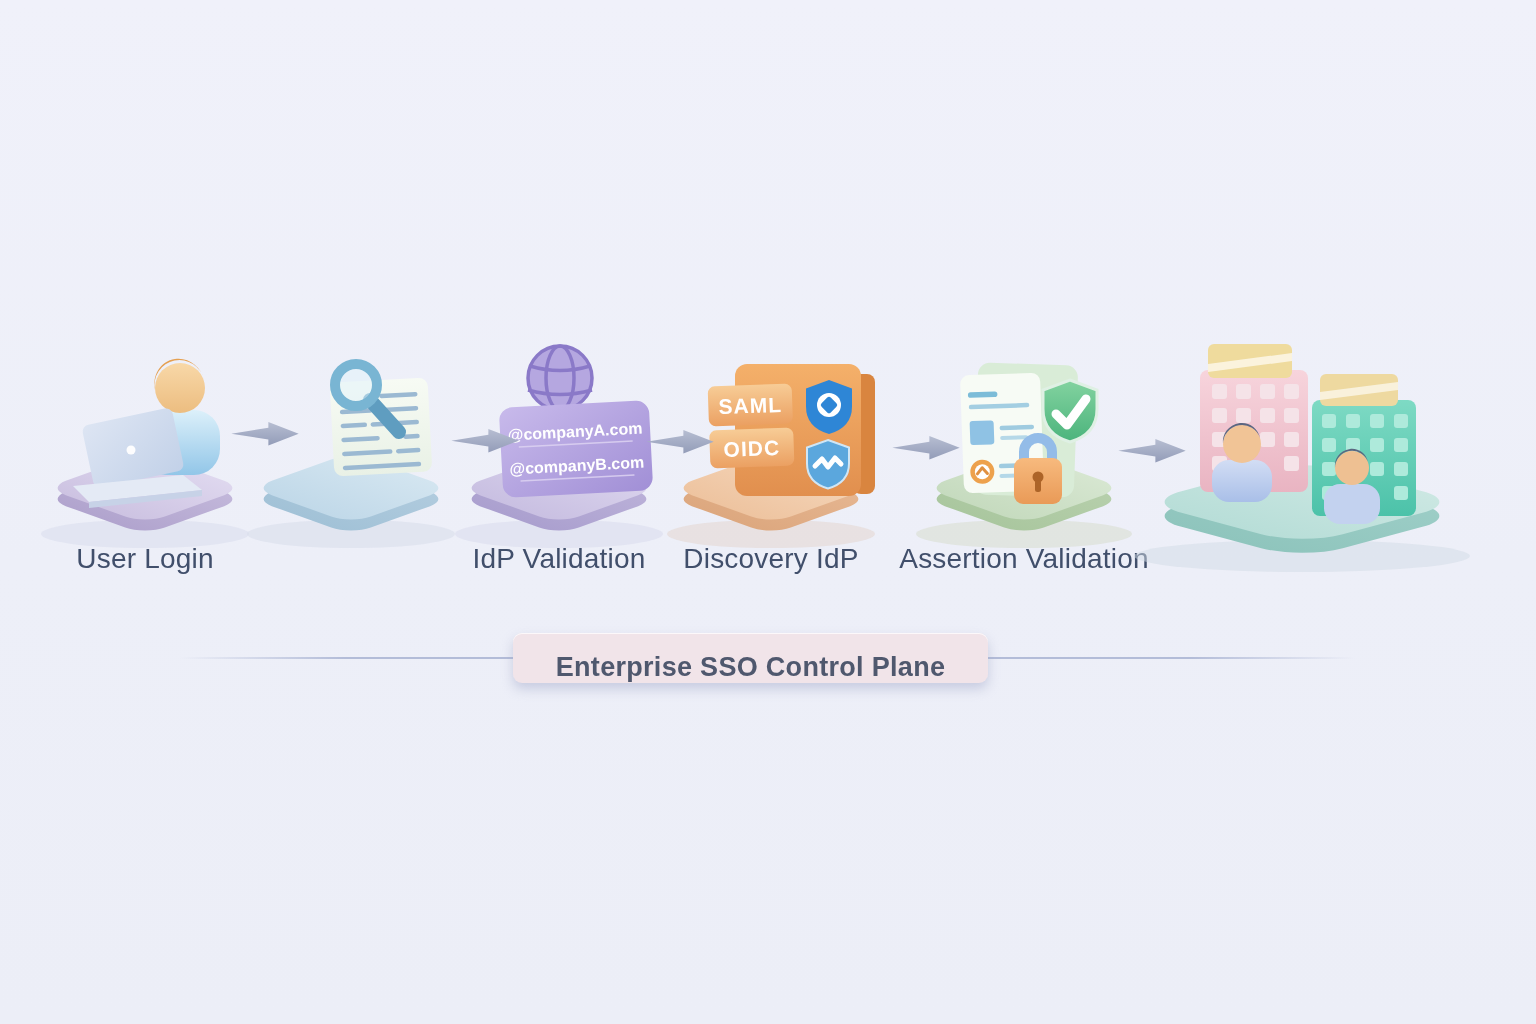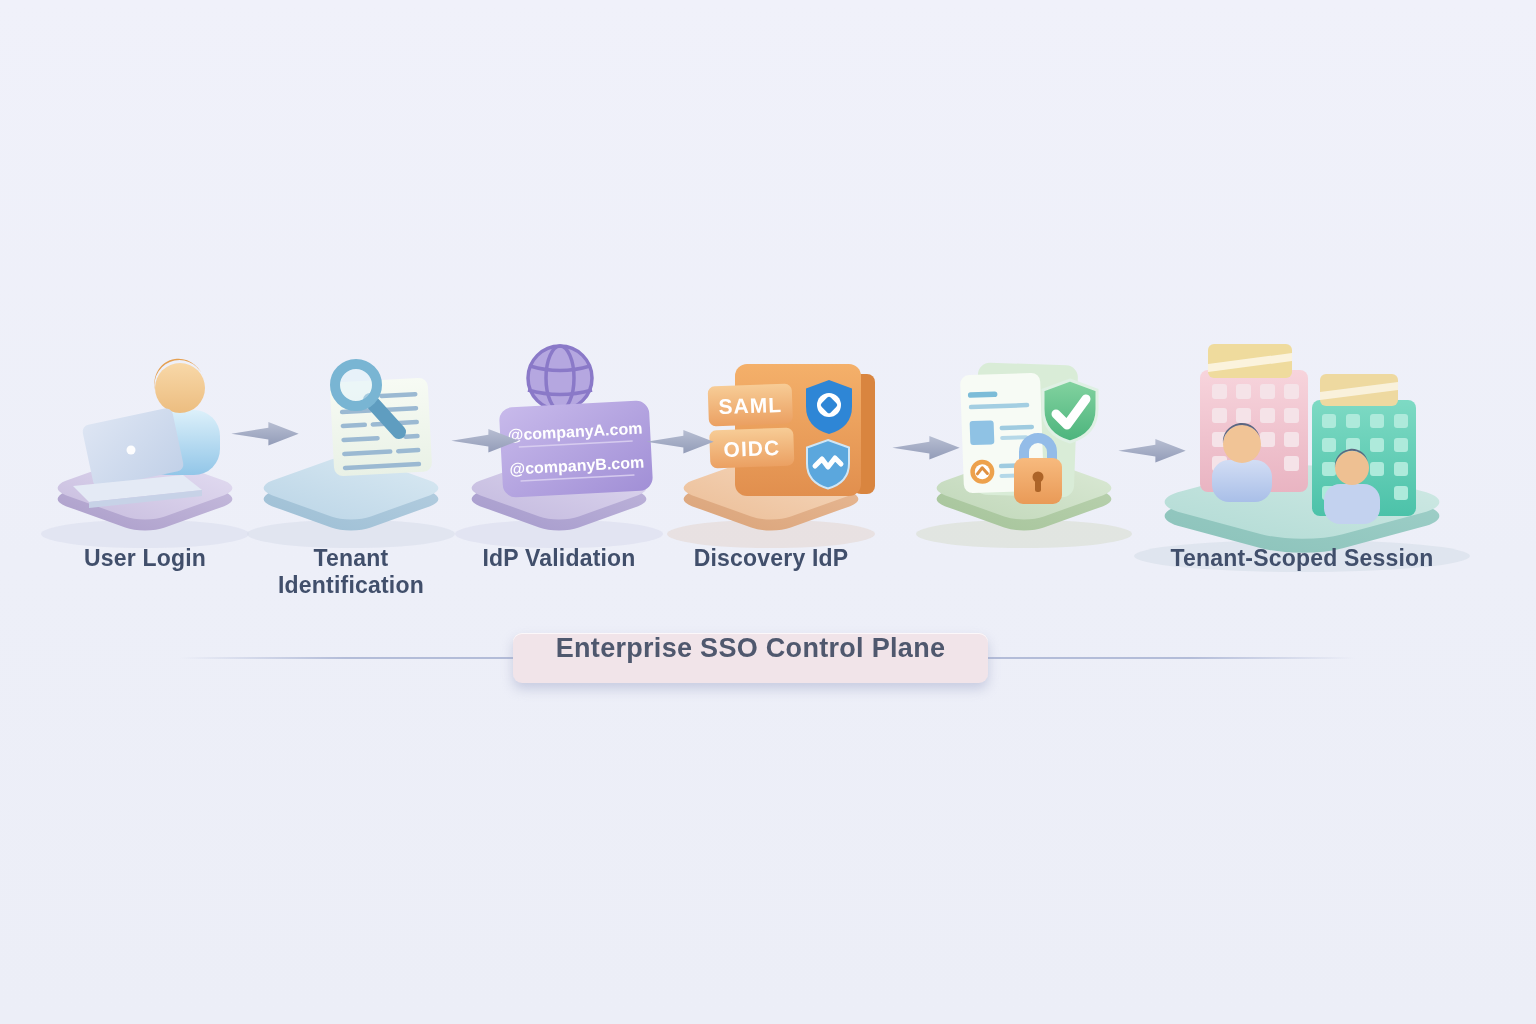--- a/index.html
+++ b/index.html
@@ -1,26 +1,26 @@
 <!DOCTYPE html>
 <html><head>
 <meta charset="utf-8">
 <style>
   html,body{margin:0;padding:0;background:#edeff8;font-family:"Liberation Sans",sans-serif;}
   .stage{position:relative;width:1536px;height:1024px;overflow:hidden;
          background:linear-gradient(180deg,#f0f1fa 0%,#edeff8 55%,#eceef7 100%);}
   .station{position:absolute;top:338px;}
   .station svg{display:block;}
-  .station-label{position:absolute;top:207px;text-align:center;font-weight:700;font-size:23px;
+  .station-label{position:absolute;top:207px;text-align:center;font-weight:400;font-size:28px;
                  line-height:27px;color:#414f6b;letter-spacing:.2px;}
   .arrow{position:absolute;width:72px;height:32px;}
   .flow-line{position:absolute;left:180px;top:657px;width:1175px;height:2px;
              background:linear-gradient(90deg,rgba(179,188,216,0) 0%,#b3bcd8 14%,#b3bcd8 86%,rgba(179,188,216,0) 100%);}
   .banner{position:absolute;left:513px;top:633px;width:475px;height:50px;background:#f1e4e9;
-          border-radius:9px;display:flex;align-items:flex-start;justify-content:center;
+          border-radius:9px;display:flex;align-items:flex-end;justify-content:center;
           box-shadow:0 6px 12px rgba(156,162,198,.45), inset 0 1px 0 rgba(255,255,255,.75);
           font-weight:700;font-size:27px;color:#4f586e;letter-spacing:.3px;}
   svg text{font-family:"Liberation Sans",sans-serif;}
 </style>
 </head>
 <body>
 
 <div class="stage">
 
   <div class="flow-line"></div>
@@ -103,21 +103,20 @@
           <path d="M112,114 H158"></path>
             <path d="M166,114 H186"></path>
           <path d="M112,128 H186"></path>
         </g>
       </g>
       <g>
         <line x1="139" y1="62" x2="168" y2="94" stroke="#5f9dc0" stroke-width="14" stroke-linecap="round"></line>
         <circle cx="125" cy="47" r="21" fill="rgba(226,242,249,0.55)" stroke="#79b5d3" stroke-width="10"></circle>
       </g>
     </svg>
-    <div class="station-label" style="left:35px;width:170px;">Tenant Identification</div>
   </div>
 
   <div class="station" style="left:439px;width:240px;">
     <svg width="240" height="245" viewBox="0 0 240 245">
       <defs>
         <linearGradient id="s3top" x1="0" y1="0" x2="0" y2="1">
             <stop offset="0" stop-color="#d9d2ec"></stop>
             <stop offset="1" stop-color="#c9c0e2"></stop>
           </linearGradient>
         <linearGradient id="s3side" x1="0" y1="0" x2="0" y2="1">
@@ -249,20 +248,21 @@
         <path d="M166,42 l27,10 v19 q0,25 -27,33 q-27,-8 -27,-33 v-19 z" fill="url(#s5shield)" stroke="#dff0e4" stroke-width="3"></path>
         <polyline points="152,76 163,87 182,61" fill="none" stroke="#ffffff" stroke-width="9" stroke-linecap="round" stroke-linejoin="round"></polyline>
       </g>
       <g>
         <path d="M120,124 v-10 a14,14 0 0 1 28,0 v10" fill="none" stroke="#93bce8" stroke-width="10" stroke-linecap="round"></path>
         <rect x="110" y="120" width="48" height="46" rx="9" fill="url(#s5lock)"></rect>
         <circle cx="134" cy="139" r="5.5" fill="#ad6428"></circle>
         <rect x="131" y="142" width="6" height="12" rx="2.5" fill="#ad6428"></rect>
       </g>
     </svg>
+    <div class="station-label" style="left:-5px;width:250px;">Assertion Validation</div>
   </div>
 
   <div class="station" style="left:1112px;width:380px;">
     <svg width="380" height="245" viewBox="0 0 380 245">
       <defs>
         <linearGradient id="s6top" x1="0" y1="0" x2="0" y2="1">
             <stop offset="0" stop-color="#cbe7e2"></stop>
             <stop offset="1" stop-color="#b8ded8"></stop>
           </linearGradient>
         <linearGradient id="s6side" x1="0" y1="0" x2="0" y2="1">
@@ -335,21 +335,20 @@
         <rect x="100" y="122" width="60" height="42" rx="17" fill="url(#s6body)"></rect>
         <circle cx="130" cy="106" r="19" fill="#f1c496"></circle>
         <path d="M111,106 A19,19 0 0 1 148,100 C146,90 137,84 128,85 C116,87 110,96 111,106 Z" fill="#5b6781"></path>
       </g>
       <g>
         <rect x="212" y="146" width="56" height="40" rx="16" fill="#c3d2ef"></rect>
         <circle cx="240" cy="130" r="17" fill="#eec092"></circle>
         <path d="M223,130 A17,17 0 0 1 256,124 C254,115 246,110 238,111 C227,113 222,121 223,130 Z" fill="#5b6781"></path>
       </g>
     </svg>
-    <div class="station-label" style="left:50px;width:280px;">Tenant-Scoped Session</div>
   </div>
 
   <svg class="arrow" style="left:229px;top:416px;" viewBox="0 0 84 38">
     <defs>
         <linearGradient id="ar1" x1="0" y1="0" x2="0" y2="1">
           <stop offset="0" stop-color="#b7bed2"></stop>
           <stop offset="1" stop-color="#939cb8"></stop>
         </linearGradient>
       </defs>
     <polygon points="2,21 46,14 46,7 82,21 46,35 46,28" fill="url(#ar1)"></polygon>

